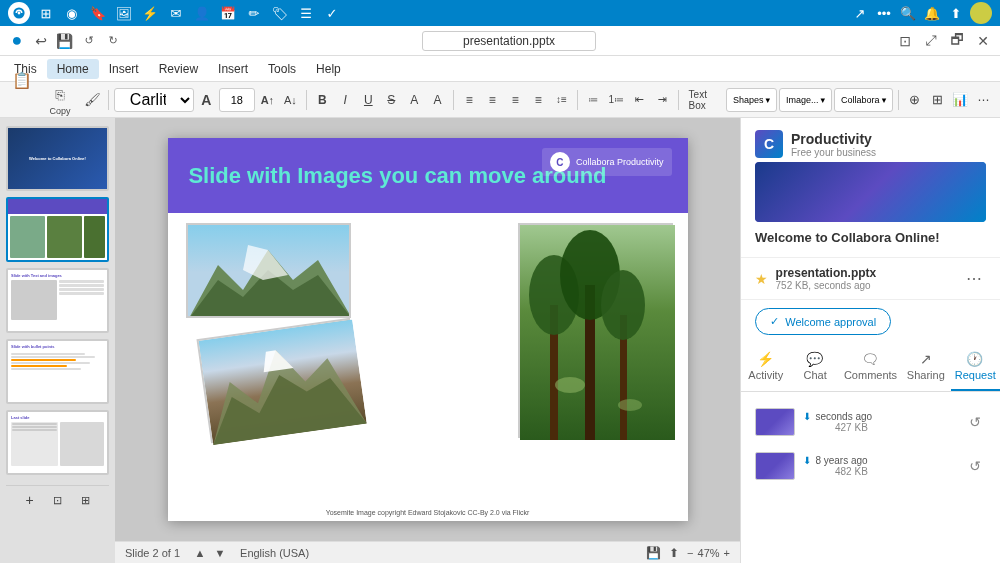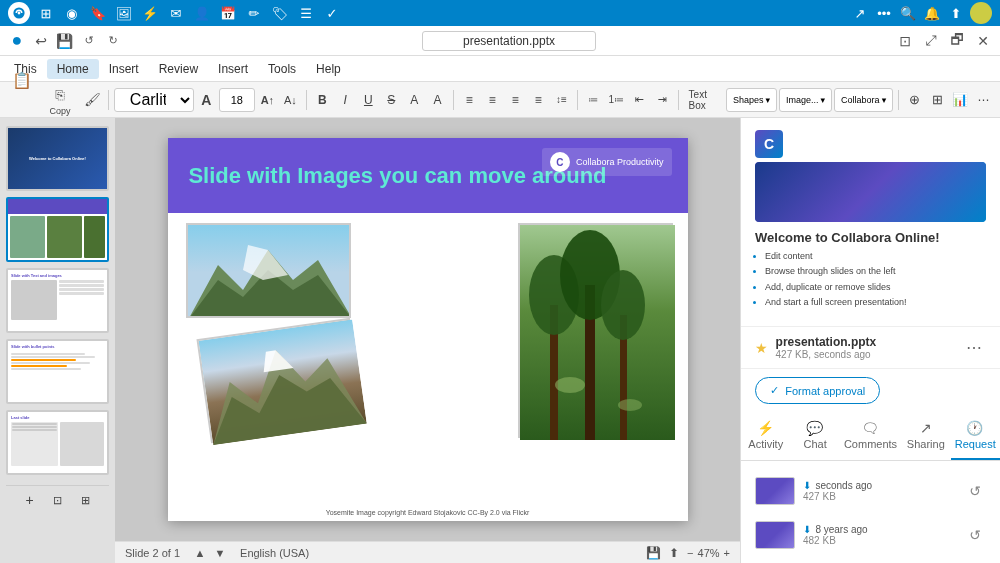--- a/index.html
+++ b/index.html
@@ -277,21 +277,21 @@
       display: flex;
       align-items: center;
       gap: 8px;
       padding: 8px 6px;
       border-radius: 4px;
     }
     .version-thumb { width: 40px; height: 28px; background: #e8e8e8; border: 1px solid #ccc; border-radius: 2px; flex-shrink: 0; overflow: hidden; }
     .vt-inner { background: linear-gradient(135deg, #5c4bc1 50%, #8b7de0); width: 100%; height: 100%; }
     .version-info { flex: 1; }
     .version-time { font-size: 10px; color: #555; display: flex; align-items: center; gap: 4px; }
-    .version-size { font-size: 10px; color: #888; }
+    .version-size { font-size: 10px; color: #888; margin-left: 32px; }
     .version-action { width: 22px; height: 22px; display: flex; align-items: center; justify-content: center; cursor: pointer; color: #888; font-size: 14px; border-radius: 50%; }
     .download-icon { color: #0082c9; }
 
     
     ::-webkit-scrollbar { width: 6px; }
     ::-webkit-scrollbar-track { background: #f0f0f0; }
     ::-webkit-scrollbar-thumb { background: #bbb; border-radius: 3px; }
 
     
     .st-mini-purple { width: 100%; height: 100%; background: linear-gradient(135deg, #5c4bc1, #7b6ad4); display: flex; align-items: center; justify-content: center; }
@@ -594,47 +594,45 @@
         </div>
       </div>
     </div>
   </div>
 
   <div class="right-panel">
 
     <div class="right-panel-top">
       <div class="collab-logo">
         <div class="collab-logo-icon">C</div>
+        <div>
+          <div style="font-size:14px;font-weight:600;color:#333;">Productivity</div>
+          <div style="font-size:10px;color:#888;">Free your business</div>
+        </div>
       </div>
 
       <div class="welcome-banner">
         <div style="position:absolute;top:0;left:0;right:0;bottom:0;background:linear-gradient(135deg,#1a3a8b,#5c4bc1,#0082c9);border-radius:4px;"></div>
         <div style="position:relative;z-index:1;"></div>
       </div>
       <div style="font-size:13px;font-weight:bold;color:#333;margin-bottom:4px;">Welcome to Collabora Online!</div>
-      <ul class="welcome-list">
-        <li>Edit content</li>
-        <li>Browse through slides on the left</li>
-        <li>Add, duplicate or remove slides</li>
-        <li>And start a full screen presentation!</li>
-      </ul>
     </div>
 
     <div class="file-info">
       <div class="file-star">★</div>
       <div style="flex:1;">
         <div style="font-size:12px;font-weight:600;color:#333;">presentation.pptx</div>
-        <div style="font-size:10px;color:#888;">427 KB, seconds ago</div>
+        <div style="font-size:10px;color:#888;">752 KB, seconds ago</div>
       </div>
       <div class="file-more">⋯</div>
     </div>
 
     <button class="request-btn">
       <span>✓</span>
-      <span>Format approval</span>
+      <span>Welcome approval</span>
     </button>
 
     <div class="panel-tabs">
       <div class="panel-tab">
         <span class="tab-icon">⚡</span>
         <span>Activity</span>
       </div>
       <div class="panel-tab">
         <span class="tab-icon">💬</span>
         <span>Chat</span>

